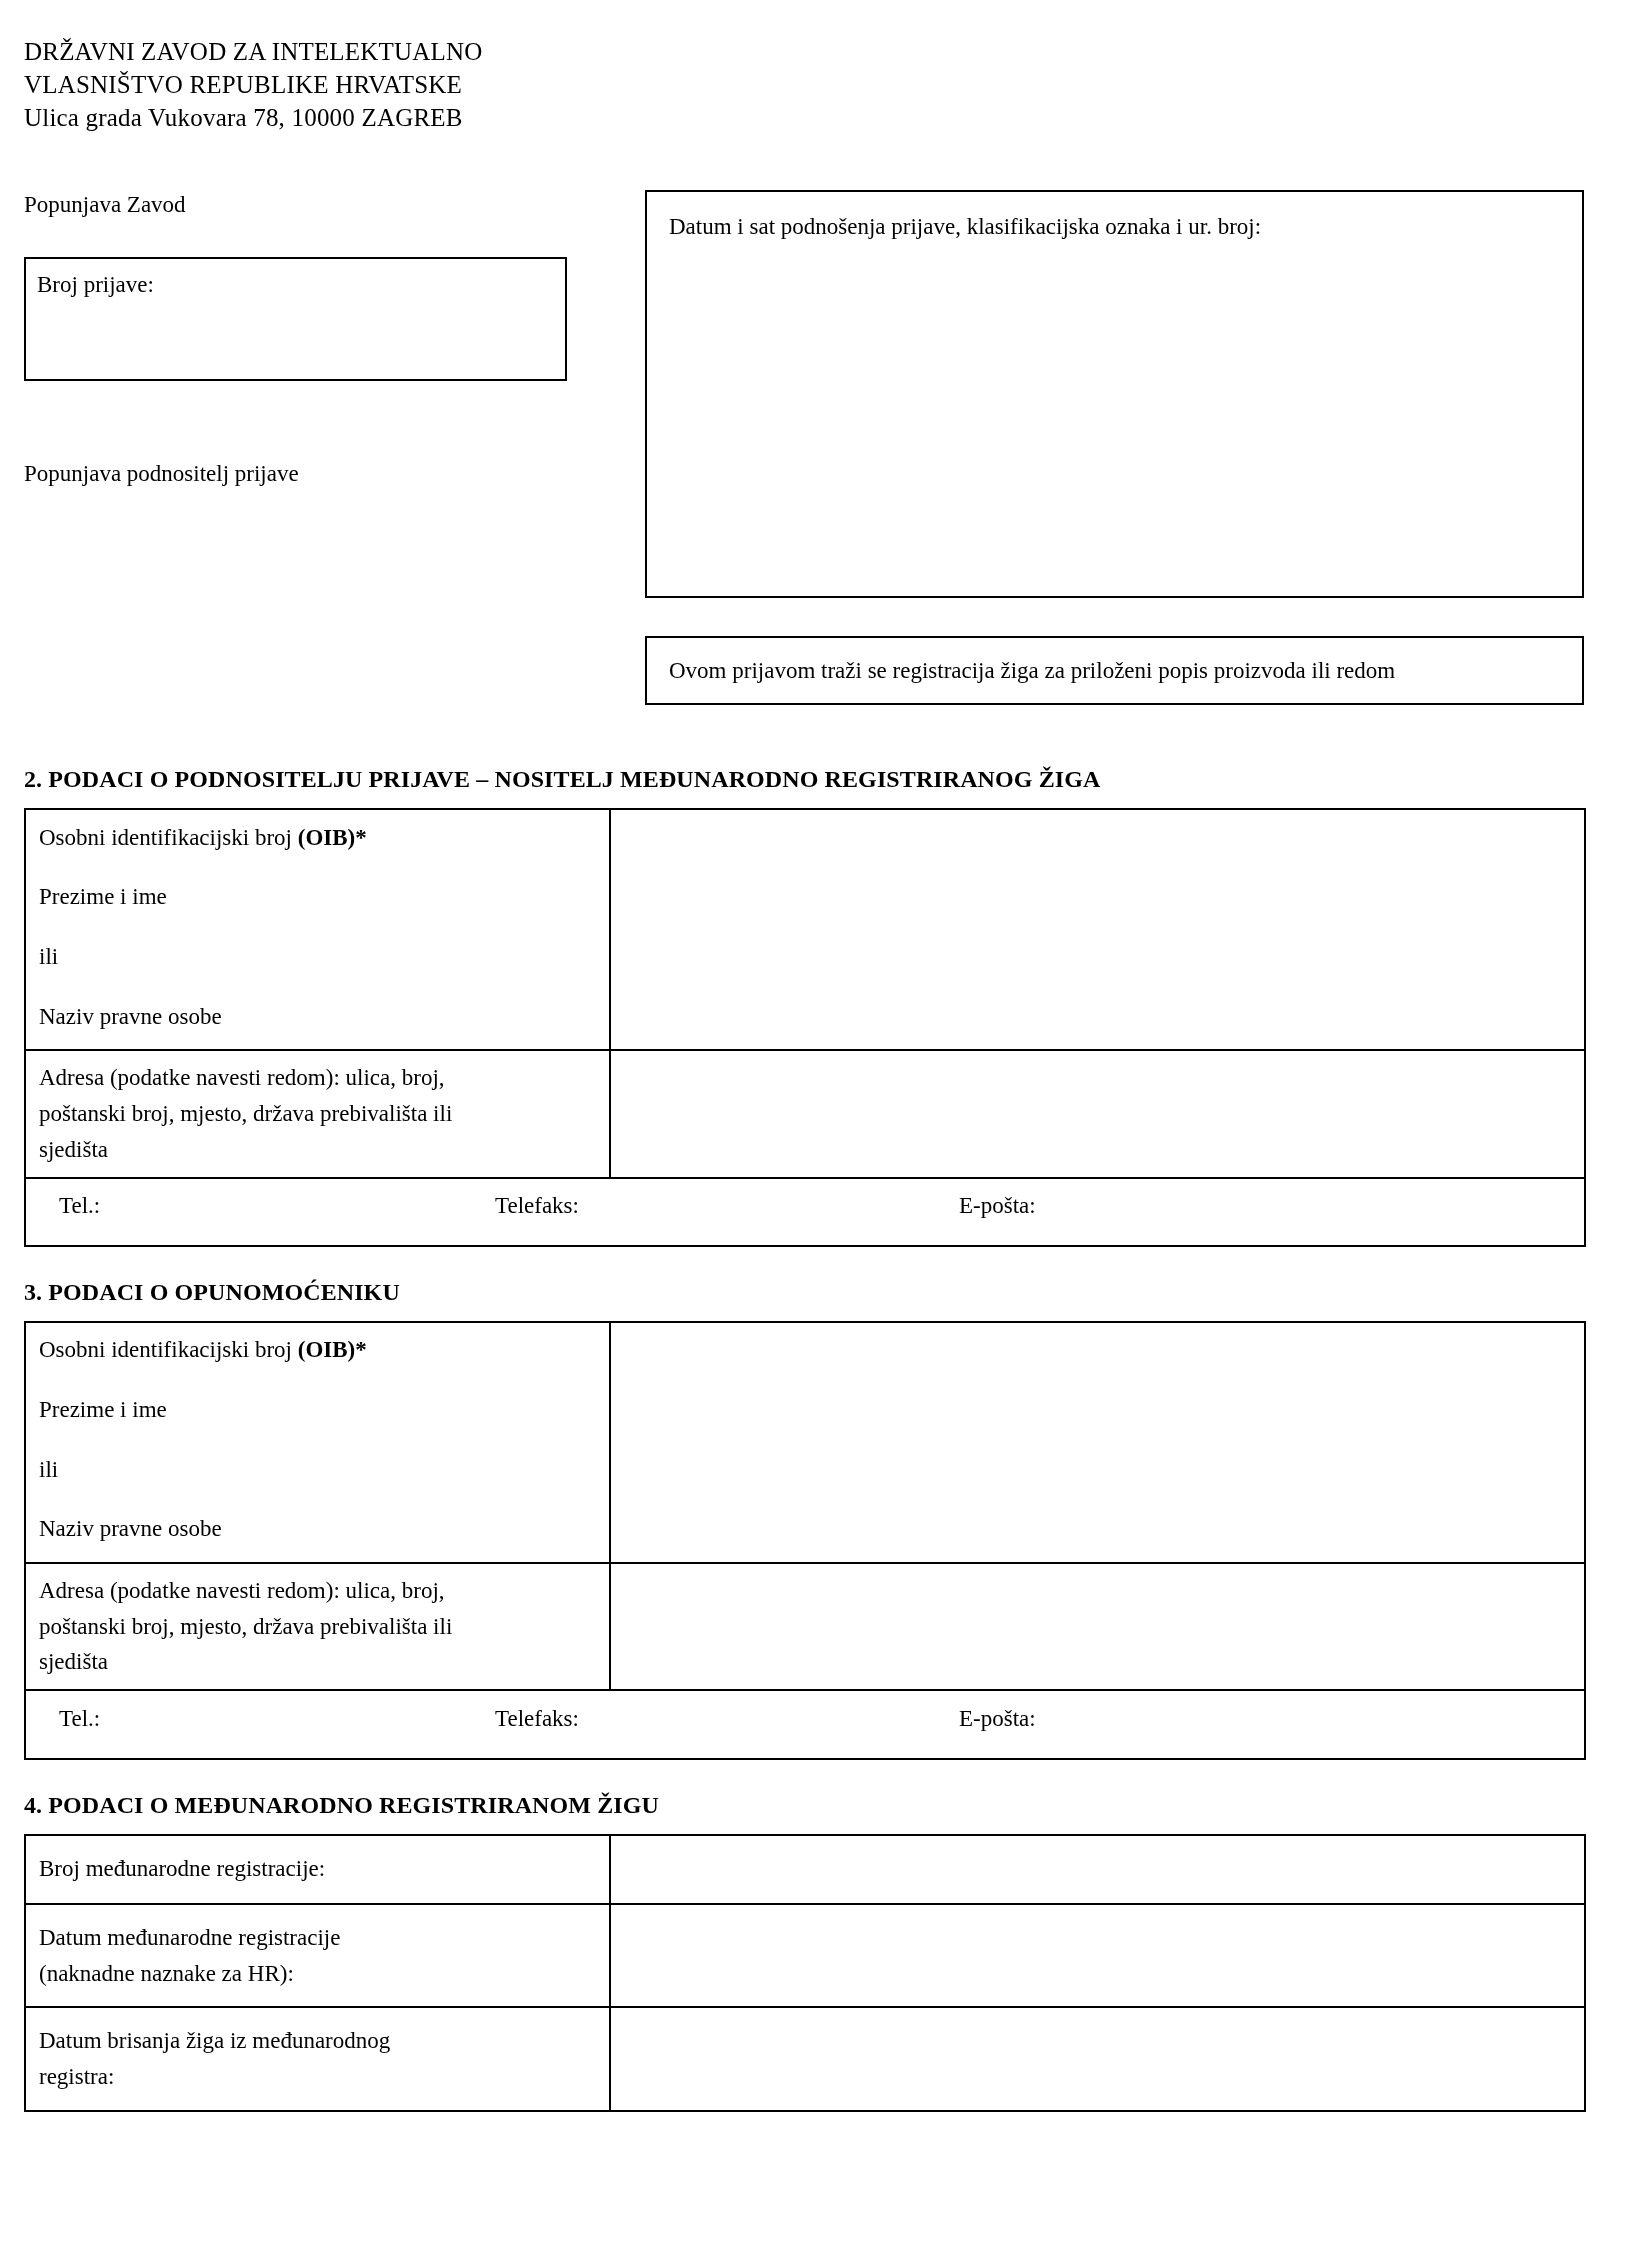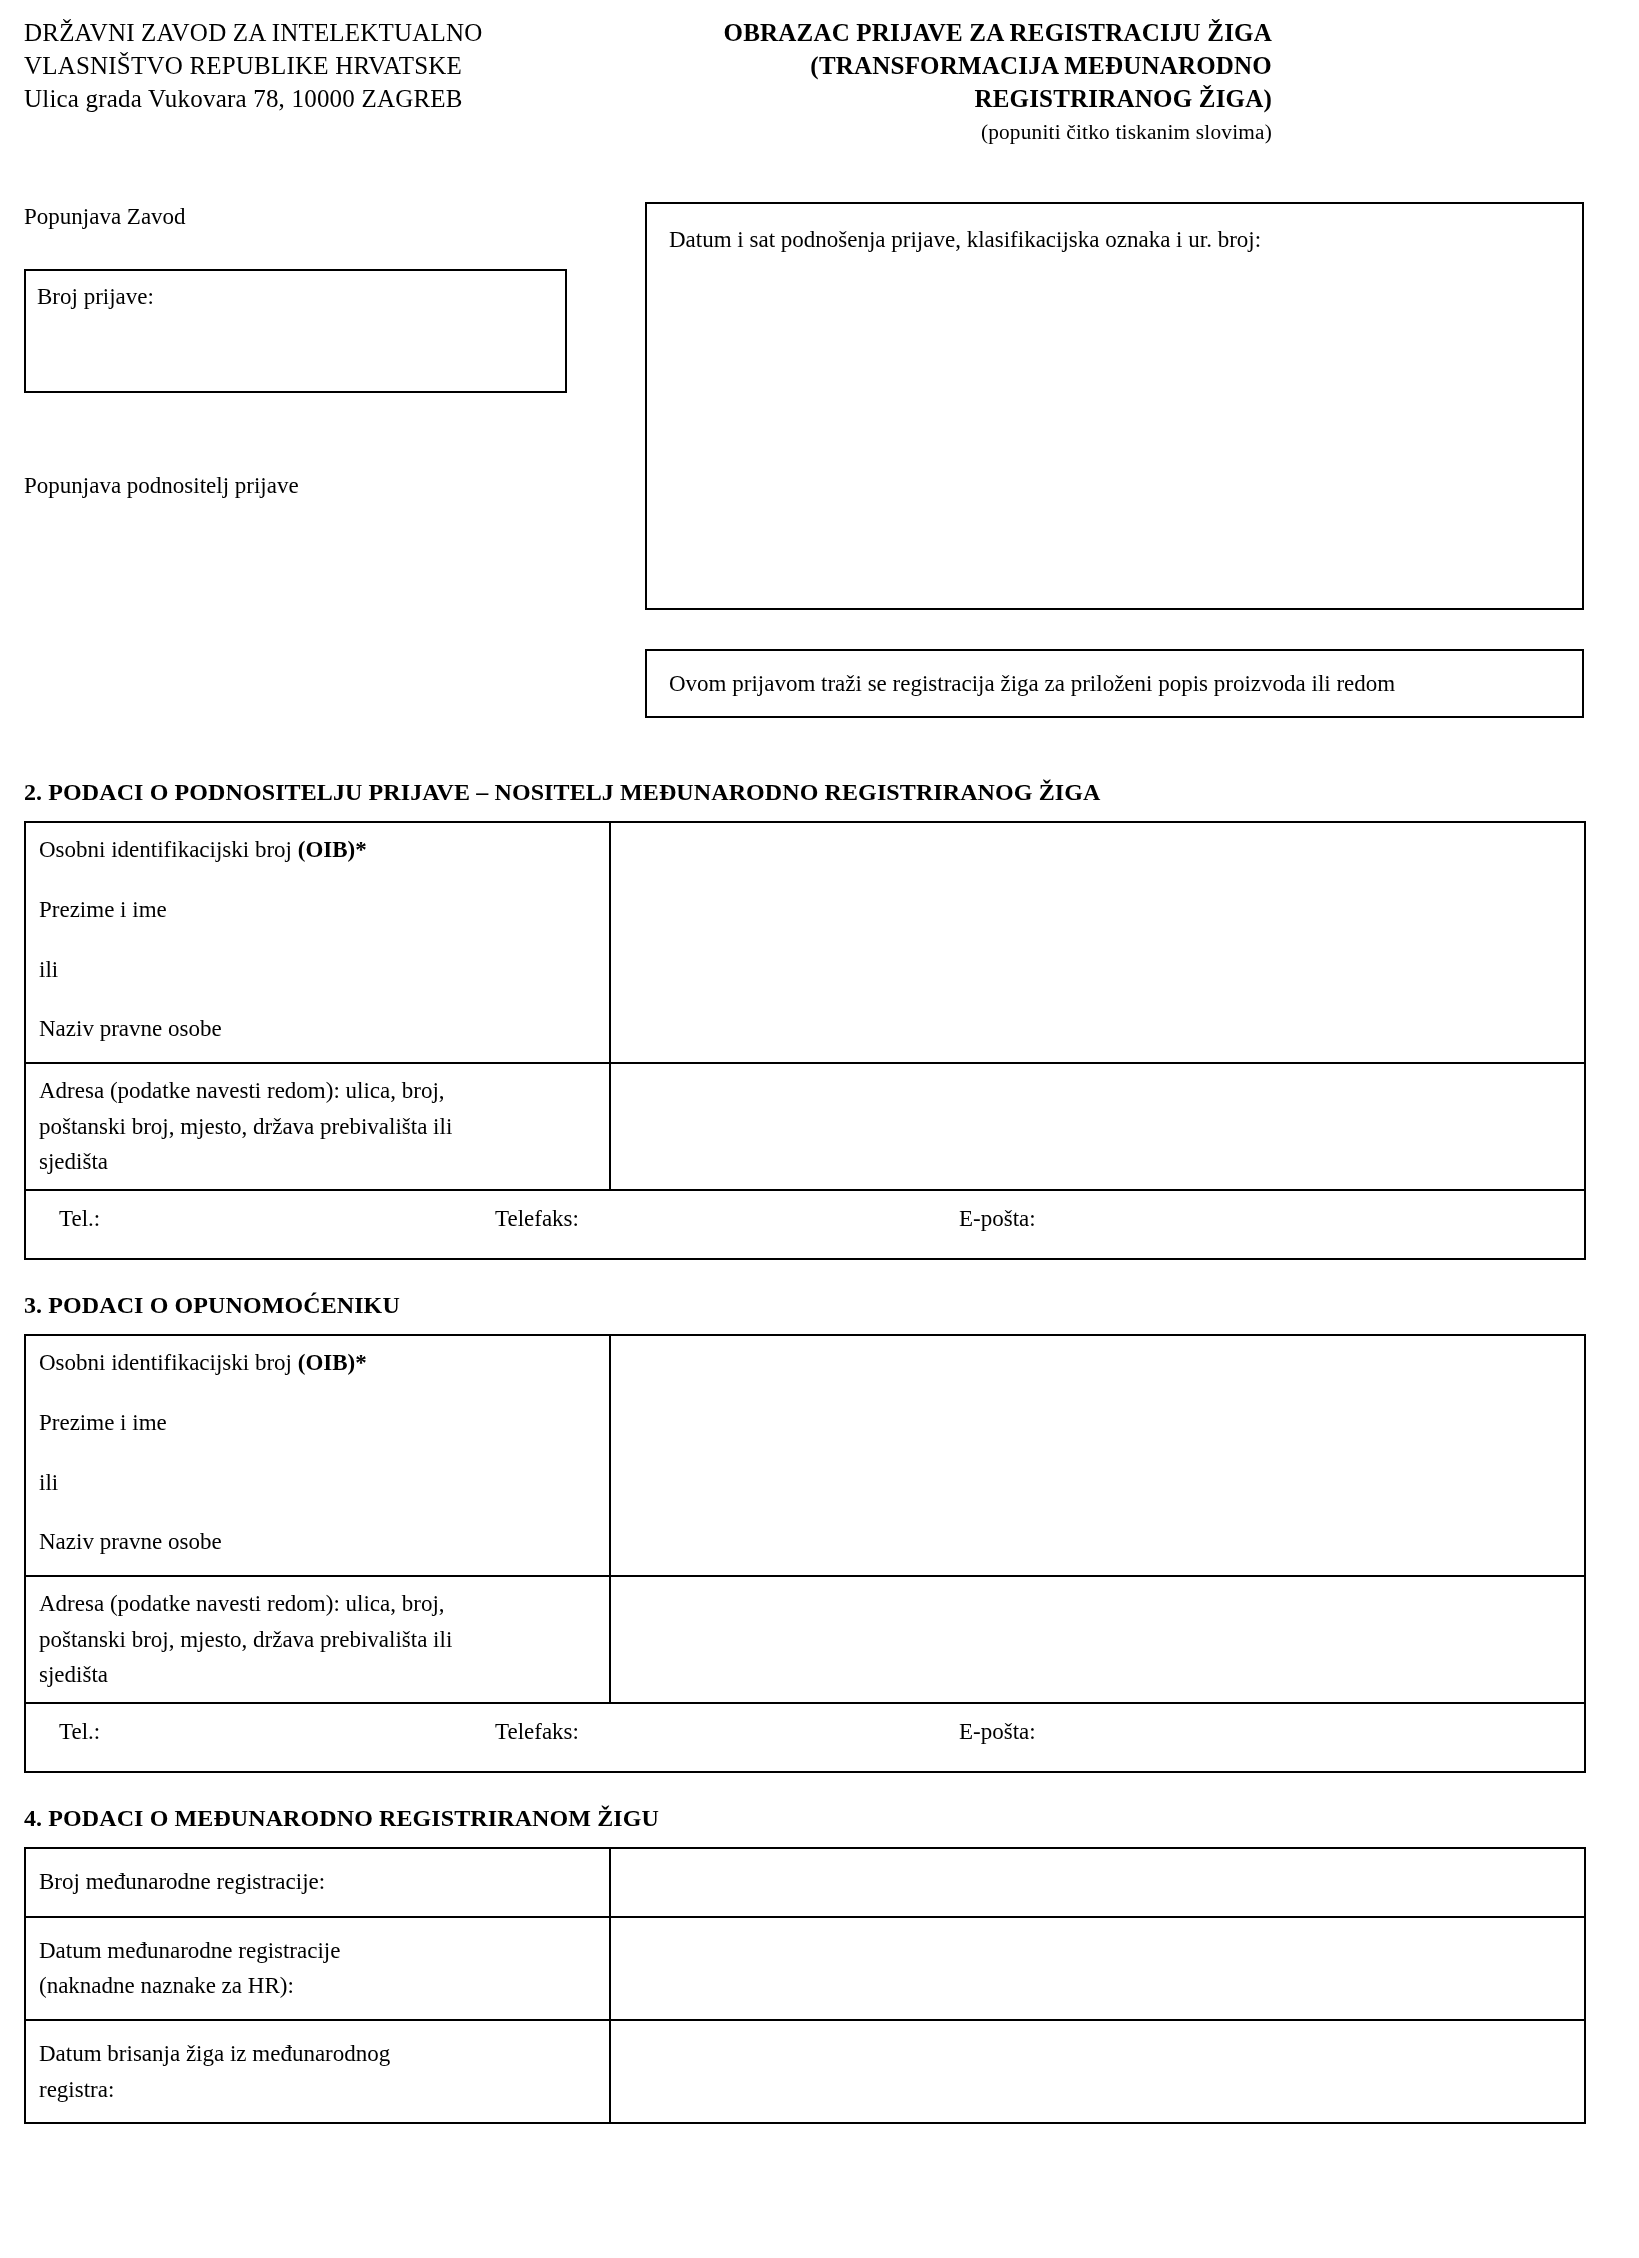--- a/index.html
+++ b/index.html
@@ -9,21 +9,21 @@
   }
   body {
     font-family: "Liberation Serif", serif;
     color: #000000;
   }
   .page {
     position: relative;
     width: 1328px;
     min-height: 2259px;
     box-sizing: border-box;
-    padding: 10px 56px 37px 24px;
+    padding: 29px 56px 37px 24px;
     background: #ffffff;
   }
 
   
   .header {
     display: flex;
     justify-content: space-between;
     align-items: flex-start;
     margin-top: 5.6px;
   }
@@ -168,26 +168,20 @@
 <body>
 
 <div class="page">
 
   <div class="header">
     <div class="org-block">
       <div>DRŽAVNI ZAVOD ZA INTELEKTUALNO</div>
       <div>VLASNIŠTVO REPUBLIKE HRVATSKE</div>
       <div>Ulica grada Vukovara 78, 10000 ZAGREB</div>
     </div>
-    <div class="form-title">
-      <div>OBRAZAC PRIJAVE ZA REGISTRACIJU ŽIGA</div>
-      <div>(TRANSFORMACIJA MEĐUNARODNO</div>
-      <div>REGISTRIRANOG ŽIGA)</div>
-      <div class="sub">(popuniti čitko tiskanim slovima)</div>
-    </div>
   </div>
 
   <div class="office-area">
     <div class="pos-abs office-label label-plain">Popunjava Zavod</div>
 
     <div class="pos-abs broj-prijave-box">
       <span class="label-plain">Broj prijave:</span>
     </div>
 
     <div class="pos-abs applicant-label label-plain">Popunjava podnositelj prijave</div>

